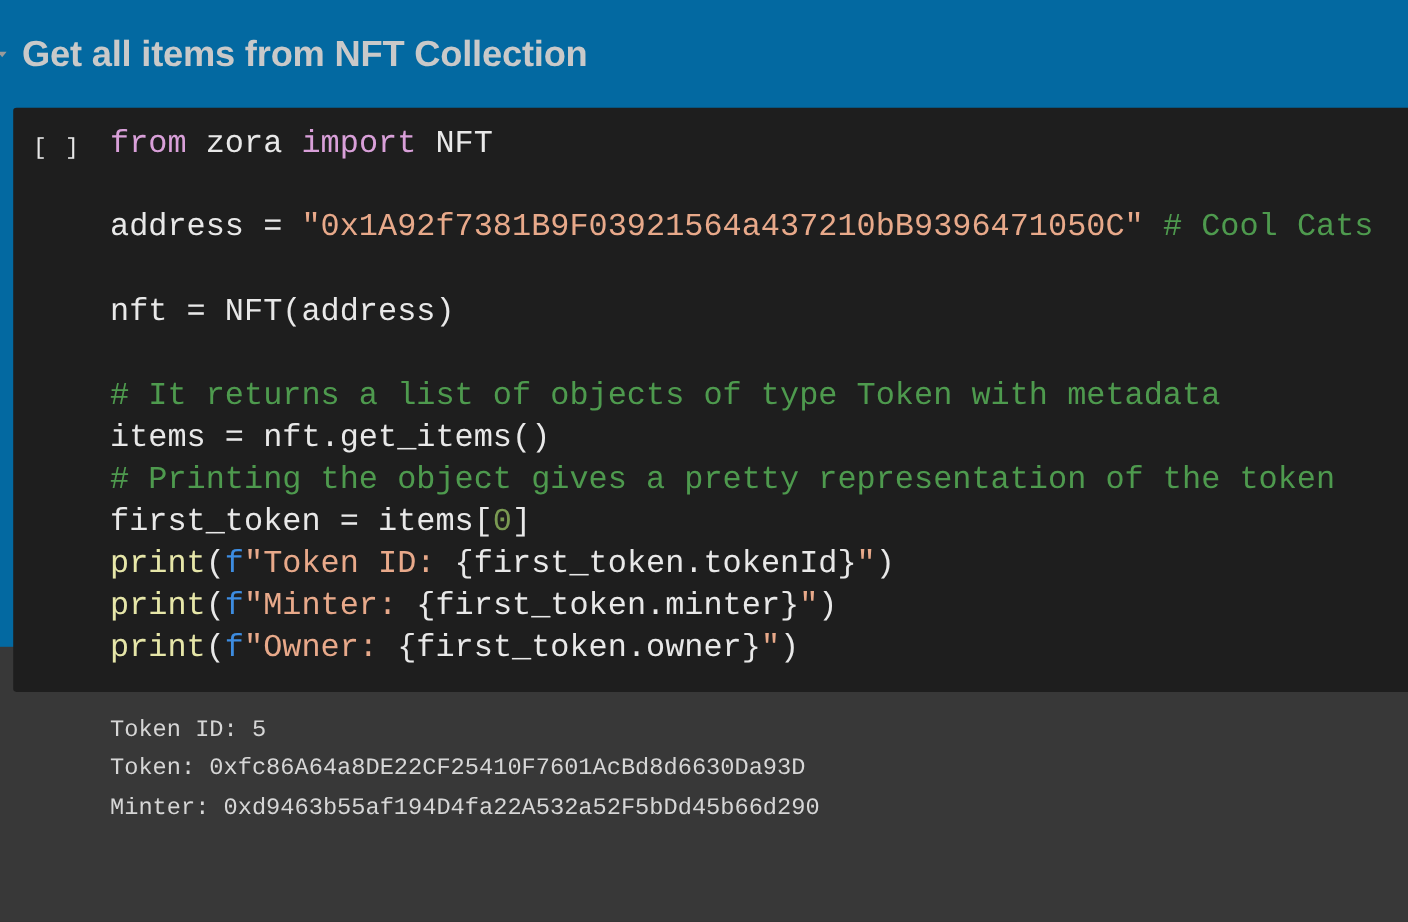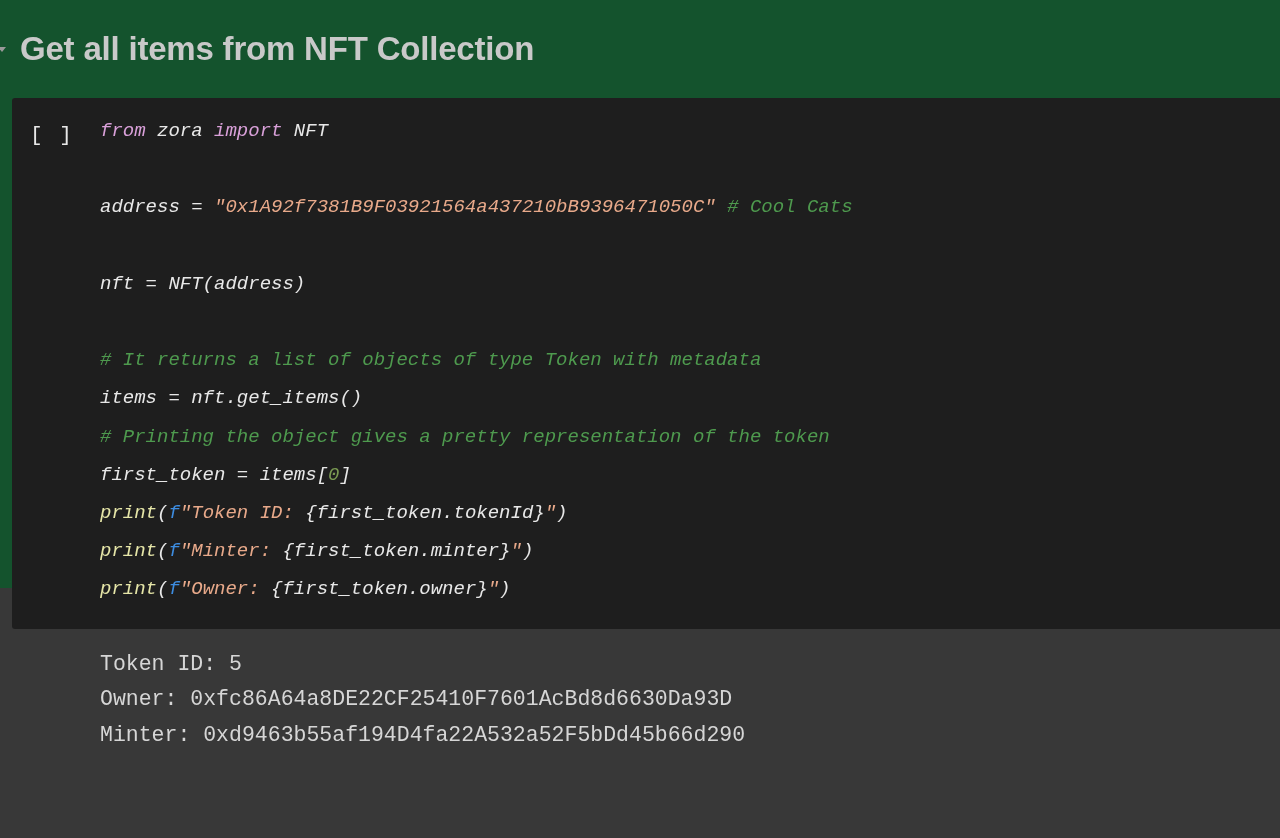--- a/index.html
+++ b/index.html
@@ -12,21 +12,21 @@
     height: 838px;
     overflow: hidden;
     font-family: "Liberation Sans", sans-serif;
     -webkit-font-smoothing: antialiased;
   }
 
   .notebook {
     position: relative;
     width: 1280px;
     height: 588px;
-    background: #14532d;
+    background: #0369a1;
   }
 
   
   .section-header {
     display: flex;
     align-items: center;
     height: 98px;
     padding-left: 0;
   }
   .collapse-toggle {
@@ -73,27 +73,26 @@
     font-size: 21px;
     letter-spacing: 2px;
     cursor: pointer;
     user-select: none;
   }
   pre.code {
     margin: 0;
     padding: 0;
     flex: 1 1 auto;
     font-family: "Liberation Mono", "DejaVu Sans Mono", monospace;
-    font-size: 19px;
+    font-size: 29px;
     line-height: 38.2px;
     color: #e8e8e8;
     white-space: pre;
     tab-size: 4;
     overflow: hidden;
-    font-style: italic;
   }
 
   
   .tok-kw   { color: #d9a0d9; }
   .tok-name { color: #e8e8e8; }
   .tok-str  { color: #e8a98a; }
   .tok-com  { color: #4e9a4e; }
   .tok-num  { color: #7a9a52; }
   .tok-fn   { color: #e6e6a8; }
   .tok-fpre { color: #3d8ce0; }
@@ -137,16 +136,16 @@
 <span><span class="tok-name">items = nft.get_items()</span></span>
 <span><span class="tok-com"># Printing the object gives a pretty representation of the token</span></span>
 <span><span class="tok-name">first_token = items[</span><span class="tok-num">0</span><span class="tok-name">]</span></span>
 <span><span class="tok-fn">print</span><span class="tok-plain">(</span><span class="tok-fpre">f</span><span class="tok-str">"Token ID: </span><span class="tok-name">{first_token.tokenId}</span><span class="tok-str">"</span><span class="tok-plain">)</span></span>
 <span><span class="tok-fn">print</span><span class="tok-plain">(</span><span class="tok-fpre">f</span><span class="tok-str">"Minter: </span><span class="tok-name">{first_token.minter}</span><span class="tok-str">"</span><span class="tok-plain">)</span></span>
 <span><span class="tok-fn">print</span><span class="tok-plain">(</span><span class="tok-fpre">f</span><span class="tok-str">"Owner: </span><span class="tok-name">{first_token.owner}</span><span class="tok-str">"</span><span class="tok-plain">)</span></span></pre>
     </div>
   </div>
 
   <div class="output" id="output-block"><span>Token ID: 5</span>
-<span>Owner: 0xfc86A64a8DE22CF25410F7601AcBd8d6630Da93D</span>
+<span>Token: 0xfc86A64a8DE22CF25410F7601AcBd8d6630Da93D</span>
 <span>Minter: 0xd9463b55af194D4fa22A532a52F5bDd45b66d290</span></div>
 
 </div>
 
 </body></html>

